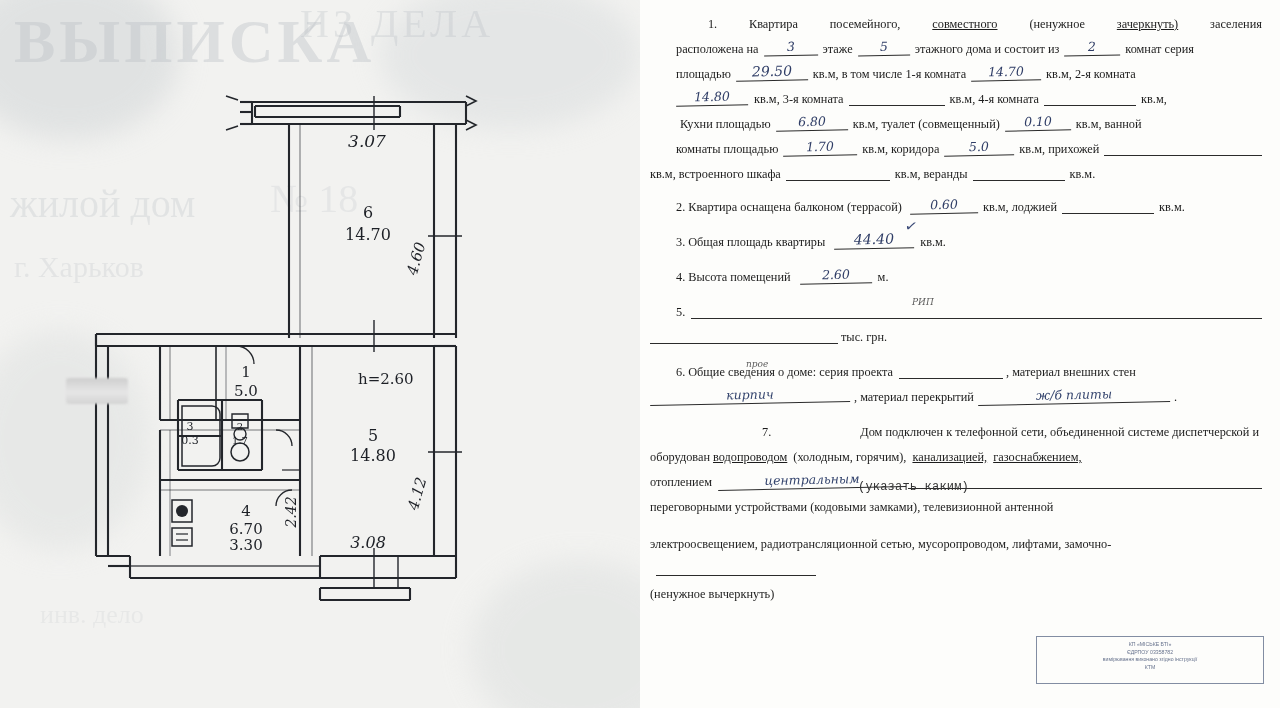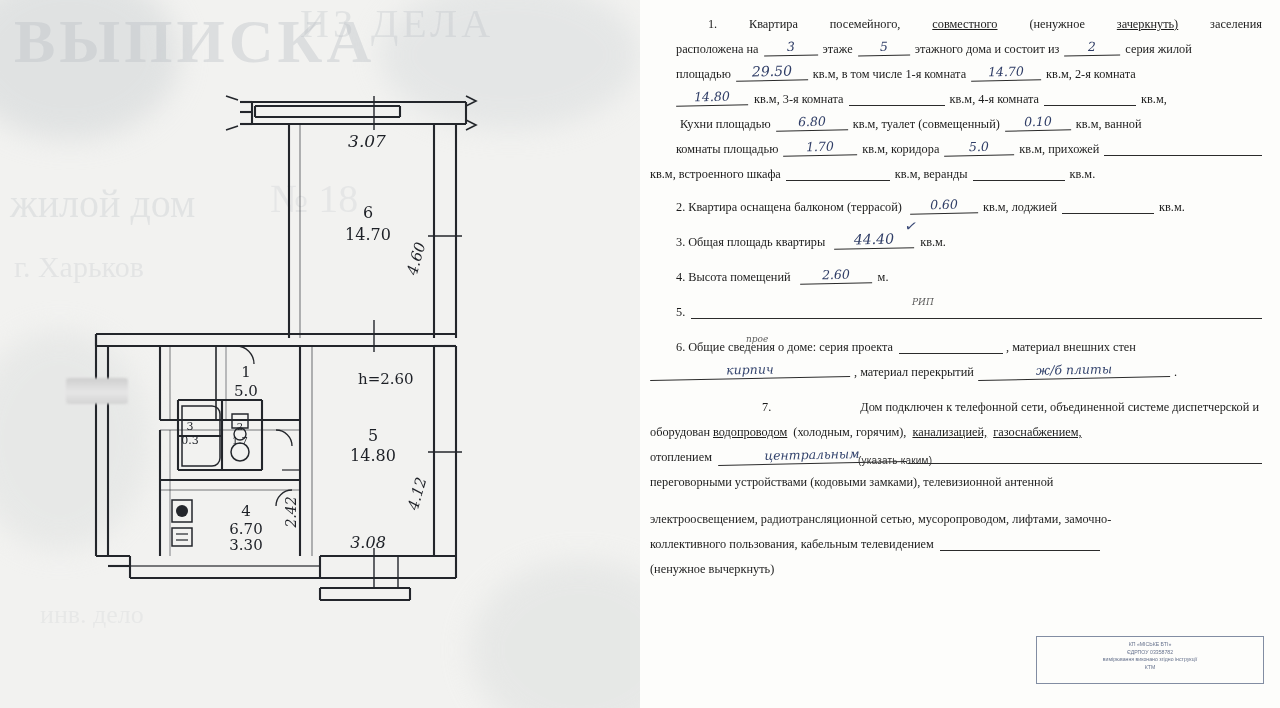--- a/index.html
+++ b/index.html
@@ -108,24 +108,24 @@
   .hw span { display: inline-block; transform: translateY(-1px); }
   .check {
     position: absolute;
     right: -4px; top: -13px;
     color: #3b4a77;
     font-size: 15px;
     transform: rotate(12deg);
     font-style: normal;
   }
   .tiny {
-    font-size: 10px;
+    font-size: 12px;
     letter-spacing: .2px;
     color: #333;
-    font-family: Liberation Sans, sans-serif;
+    font-family: Liberation Mono, monospace;
   }
   .stamp {
     position: absolute;
     right: 16px;
     bottom: 24px;
     width: 228px;
     height: 48px;
     border: 1px solid #6d7a93;
     color: #4a5878;
     font-family: "Liberation Sans", sans-serif;
@@ -328,21 +328,21 @@
           <span>3</span>
         </span>
         <span class="t">этаже</span>
         <span class="hw" style="width:52px;margin:0 5px;">
           <span>5</span>
         </span>
         <span class="t">этажного дома и состоит из</span>
         <span class="hw" style="width:56px;margin:0 5px;">
           <span>2</span>
         </span>
-        <span class="t">серия жилой</span>
+        <span class="t">комнат серия</span>
       </div>
 
       <div class="line">
         <span class="ind"></span>
         <span class="t">площадью</span>
         <span class="hw big" style="width:72px;margin:0 5px;">
           <span>29.50</span>
         </span>
         <span class="t">кв.м, в том числе 1-я комната</span>
         <span class="hw" style="width:70px;margin:0 5px;">
@@ -438,20 +438,24 @@
       </div>
     </div>
 
     <div class="para" style="margin-top:10px;">
       <div class="line" style="position:relative;">
         <span class="ind"></span>
         <span class="t">5.</span>
         <span class="grow" style="margin-left:6px;"></span>
         <span class="pencil-word" style="position:absolute;left:262px;top:4px;font-size:9px;">РИП</span>
       </div>
+      <div class="line">
+        <span class="rule" style="width:188px;"></span>
+        <span class="t sp">тыс. грн.</span>
+      </div>
     </div>
 
     <div class="para" style="margin-top:10px;">
       <div class="line" style="position:relative;">
         <span class="ind"></span>
         <span class="t">6.</span>
         <span class="t sp">Общие сведения о доме: серия проекта</span>
         <span class="rule" style="width:104px;margin:0 3px;"></span>
         <span class="t">, материал внешних стен</span>
         <span class="pencil-word" style="position:absolute;left:96px;top:6px;font-size:9px;">прое</span>
@@ -489,21 +493,20 @@
         <span class="grow" style="margin-left:2px;"></span>
         <span class="tiny" style="position:absolute;left:208px;top:17px;">(указать каким)</span>
       </div>
       <div class="line">
         <span class="t">переговорными устройствами (кодовыми замками), телевизионной антенной</span>
       </div>
       <div class="line" style="margin-top:12px;">
         <span class="t">электроосвещением, радиотрансляционной сетью, мусоропроводом, лифтами, замочно-</span>
       </div>
       <div class="line">
-        <span class="t">коллективного пользования, кабельным телевидением</span>
         <span class="rule" style="width:160px;margin-left:6px;"></span>
       </div>
       <div class="line">
         <span class="t">(ненужное вычеркнуть)</span>
       </div>
     </div>
 
     <div class="stamp">
       <div>КП «МІСЬКЕ БТІ»</div>
       <div>ЄДРПОУ 03358782</div>

